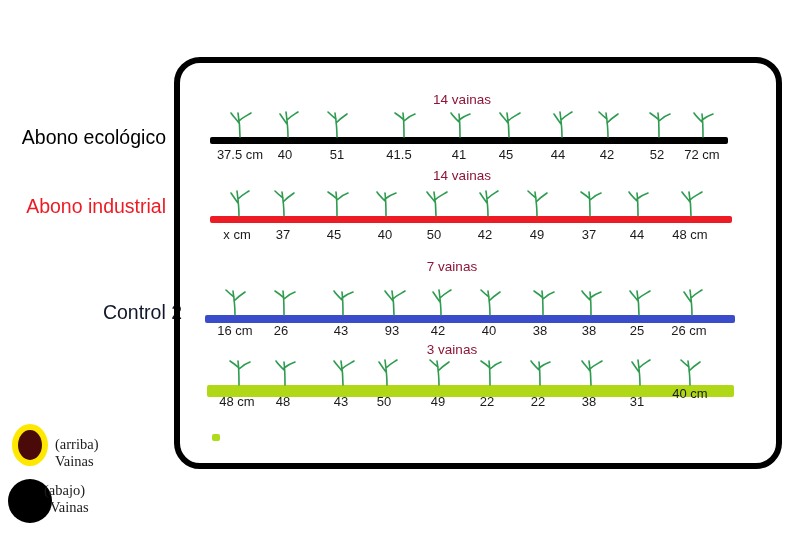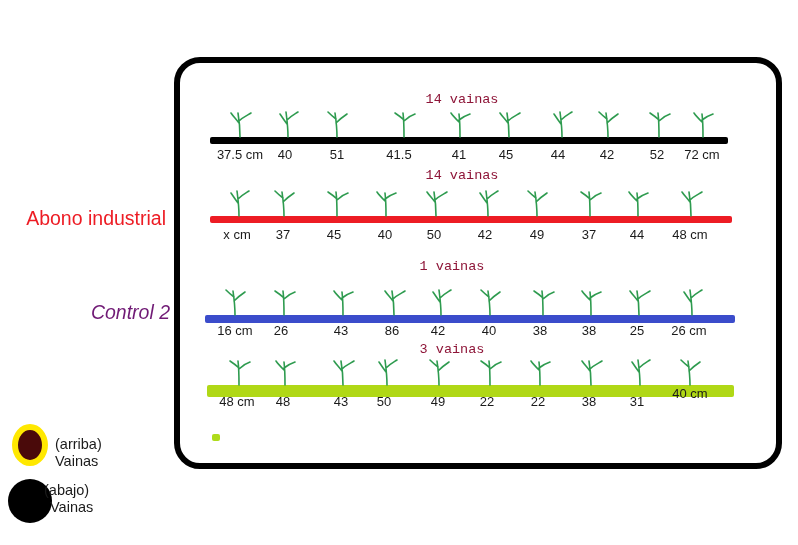--- a/index.html
+++ b/index.html
@@ -51,21 +51,20 @@
   .axis-line {
     position: absolute;
     border-radius: 2px;
   }
   .vainas-label {
     position: absolute;
     color: #8E1538;
     font-size: 13.5px;
     white-space: nowrap;
     transform: translateX(-50%);
-    font-family: Liberation Mono, monospace;
   }
   .measure {
     position: absolute;
     font-size: 13px;
     color: #1b1b1b;
     white-space: nowrap;
     transform: translateX(-50%);
   }
   .sprout {
     position: absolute;
@@ -108,22 +107,23 @@
     height: 7px;
     border-radius: 2px;
     background: #AEDB1B;
   }
 </style>
 </head>
 <body>
 
 <div id="stage">
 
-  <div class="rowlab" id="lab1" style="left: 0px; width: 170px; top: 218px; color: rgb(237, 28, 36); padding-right: 4px; box-sizing: border-box;">Abono industrial</div>
-  <div class="rowlab" id="lab2" style="left: 4px; width: 170px; top: 312px; color: #701a75; padding-right: 4px; box-sizing: border-box; font-style: italic;">Control 2</div>
+  <div class="rowlab" id="lab0" style="left: 0px; width: 170px; top: 137px; color: rgb(0, 0, 0); padding-right: 4px; box-sizing: border-box;">Abono ecológico</div>
+  <div class="rowlab" id="lab1" style="left: 0px; width: 170px; top: 206px; color: rgb(237, 28, 36); padding-right: 4px; box-sizing: border-box;">Abono industrial</div>
+  <div class="rowlab" id="lab2" style="left: 16px; width: 170px; top: 312px; color: #0f172a; padding-right: 4px; box-sizing: border-box;">Control 2</div>
 
   <div class="frame"></div>
 
   <div id="rows-layer">
       <div class="row">
         <div class="axis-line" style="left: 210px; top: 137px; width: 518px; height: 7px; background: rgb(0, 0, 0);"></div>
         <div class="vainas-label" style="left: 462px; top: 92px; color: rgb(142, 21, 56);">14 vainas</div>
         <div class="sprout" style="left: 242px; top: 107px;"><svg width="26" height="32" viewBox="0 0 26 32">
             <path d="M11,30 C11,18 10,12 9,6 M10,14 C14,10 19,8 22,6 M10,16 C7,12 4,9 2,6" fill="none" stroke="#2E9B4F" stroke-width="1.6" stroke-linecap="round"></path>
           </svg></div>
@@ -204,21 +204,21 @@
         <div class="measure" style="left: 385px; top: 227px;">40</div>
         <div class="measure" style="left: 434px; top: 227px;">50</div>
         <div class="measure" style="left: 485px; top: 227px;">42</div>
         <div class="measure" style="left: 537px; top: 227px;">49</div>
         <div class="measure" style="left: 589px; top: 227px;">37</div>
         <div class="measure" style="left: 637px; top: 227px;">44</div>
         <div class="measure" style="left: 690px; top: 227px;">48 cm</div>
       </div>
       <div class="row">
         <div class="axis-line" style="left: 205px; top: 315px; width: 530px; height: 8px; background: rgb(59, 76, 203);"></div>
-        <div class="vainas-label" style="left: 452px; top: 259px; color: rgb(142, 21, 56);">1 vainas</div>
+        <div class="vainas-label" style="left: 452px; top: 259px; color: rgb(142, 21, 56);">7 vainas</div>
         <div class="sprout" style="left: 238px; top: 285px;"><svg width="26" height="32" viewBox="0 0 26 32">
             <path d="M10,30 C10,20 9,13 8,6 M9,12 C5,9 3,7 1,5 M9,16 C13,12 17,9 20,7" fill="none" stroke="#2E9B4F" stroke-width="1.6" stroke-linecap="round"></path>
           </svg></div>
         <div class="sprout" style="left: 285px; top: 285px;"><svg width="26" height="32" viewBox="0 0 26 32">
             <path d="M12,30 C12,21 12,14 11,6 M12,14 C16,10 20,8 23,7 M12,13 C9,10 6,8 3,6" fill="none" stroke="#2E9B4F" stroke-width="1.6" stroke-linecap="round"></path>
           </svg></div>
         <div class="sprout" style="left: 345px; top: 285px;"><svg width="26" height="32" viewBox="0 0 26 32">
             <path d="M11,30 C11,22 11,15 10,7 M10,15 C6,11 4,9 2,6 M10,13 C14,10 18,8 21,7" fill="none" stroke="#2E9B4F" stroke-width="1.6" stroke-linecap="round"></path>
           </svg></div>
         <div class="sprout" style="left: 396px; top: 285px;"><svg width="26" height="32" viewBox="0 0 26 32">
@@ -238,21 +238,21 @@
           </svg></div>
         <div class="sprout" style="left: 641px; top: 285px;"><svg width="26" height="32" viewBox="0 0 26 32">
             <path d="M11,30 C11,18 10,12 9,6 M10,14 C14,10 19,8 22,6 M10,16 C7,12 4,9 2,6" fill="none" stroke="#2E9B4F" stroke-width="1.6" stroke-linecap="round"></path>
           </svg></div>
         <div class="sprout" style="left: 693px; top: 285px;"><svg width="26" height="32" viewBox="0 0 26 32">
             <path d="M12,30 C12,20 11,13 10,5 M11,13 C15,9 19,7 22,5 M11,17 C8,13 6,10 4,7" fill="none" stroke="#2E9B4F" stroke-width="1.6" stroke-linecap="round"></path>
           </svg></div>
         <div class="measure" style="left: 235px; top: 323px;">16 cm</div>
         <div class="measure" style="left: 281px; top: 323px;">26</div>
         <div class="measure" style="left: 341px; top: 323px;">43</div>
-        <div class="measure" style="left: 392px; top: 323px;">86</div>
+        <div class="measure" style="left: 392px; top: 323px;">93</div>
         <div class="measure" style="left: 438px; top: 323px;">42</div>
         <div class="measure" style="left: 489px; top: 323px;">40</div>
         <div class="measure" style="left: 540px; top: 323px;">38</div>
         <div class="measure" style="left: 589px; top: 323px;">38</div>
         <div class="measure" style="left: 637px; top: 323px;">25</div>
         <div class="measure" style="left: 689px; top: 323px;">26 cm</div>
       </div>
       <div class="row">
         <div class="axis-line" style="left: 207px; top: 385px; width: 527px; height: 12px; background: rgb(176, 216, 22);"></div>
         <div class="vainas-label" style="left: 452px; top: 342px; color: rgb(142, 21, 56);">3 vainas</div>
@@ -294,21 +294,21 @@
         <div class="measure" style="left: 487px; top: 394px;">22</div>
         <div class="measure" style="left: 538px; top: 394px;">22</div>
         <div class="measure" style="left: 589px; top: 394px;">38</div>
         <div class="measure" style="left: 637px; top: 394px;">31</div>
         <div class="measure" style="left: 690px; top: 386px;">40 cm</div>
       </div>
     </div>
 
   <div class="stray-dot" style="left:212px; top:434px;"></div>
 
-  <div class="legend" style="left:0; top:0; width:798px; height:545px;">
+  <div class="legend" style="left:0; top:0; width:798px; height:545px;font-family:Liberation Serif, serif;">
     <div class="legend-swatch-ring" style="left:12px; top:424px;"></div>
     <div class="legend-text" style="left:55px; top:436px;">
       <span class="t1">(arriba)</span>
       <span class="t2">Vainas</span>
     </div>
     <div class="legend-swatch-dot" style="left:8px; top:479px;"></div>
     <div class="legend-text" style="left:44px; top:482px;">
       <span class="t1">(abajo)</span>
       <span class="t2" style="padding-left:6px;">Vainas</span>
     </div>

